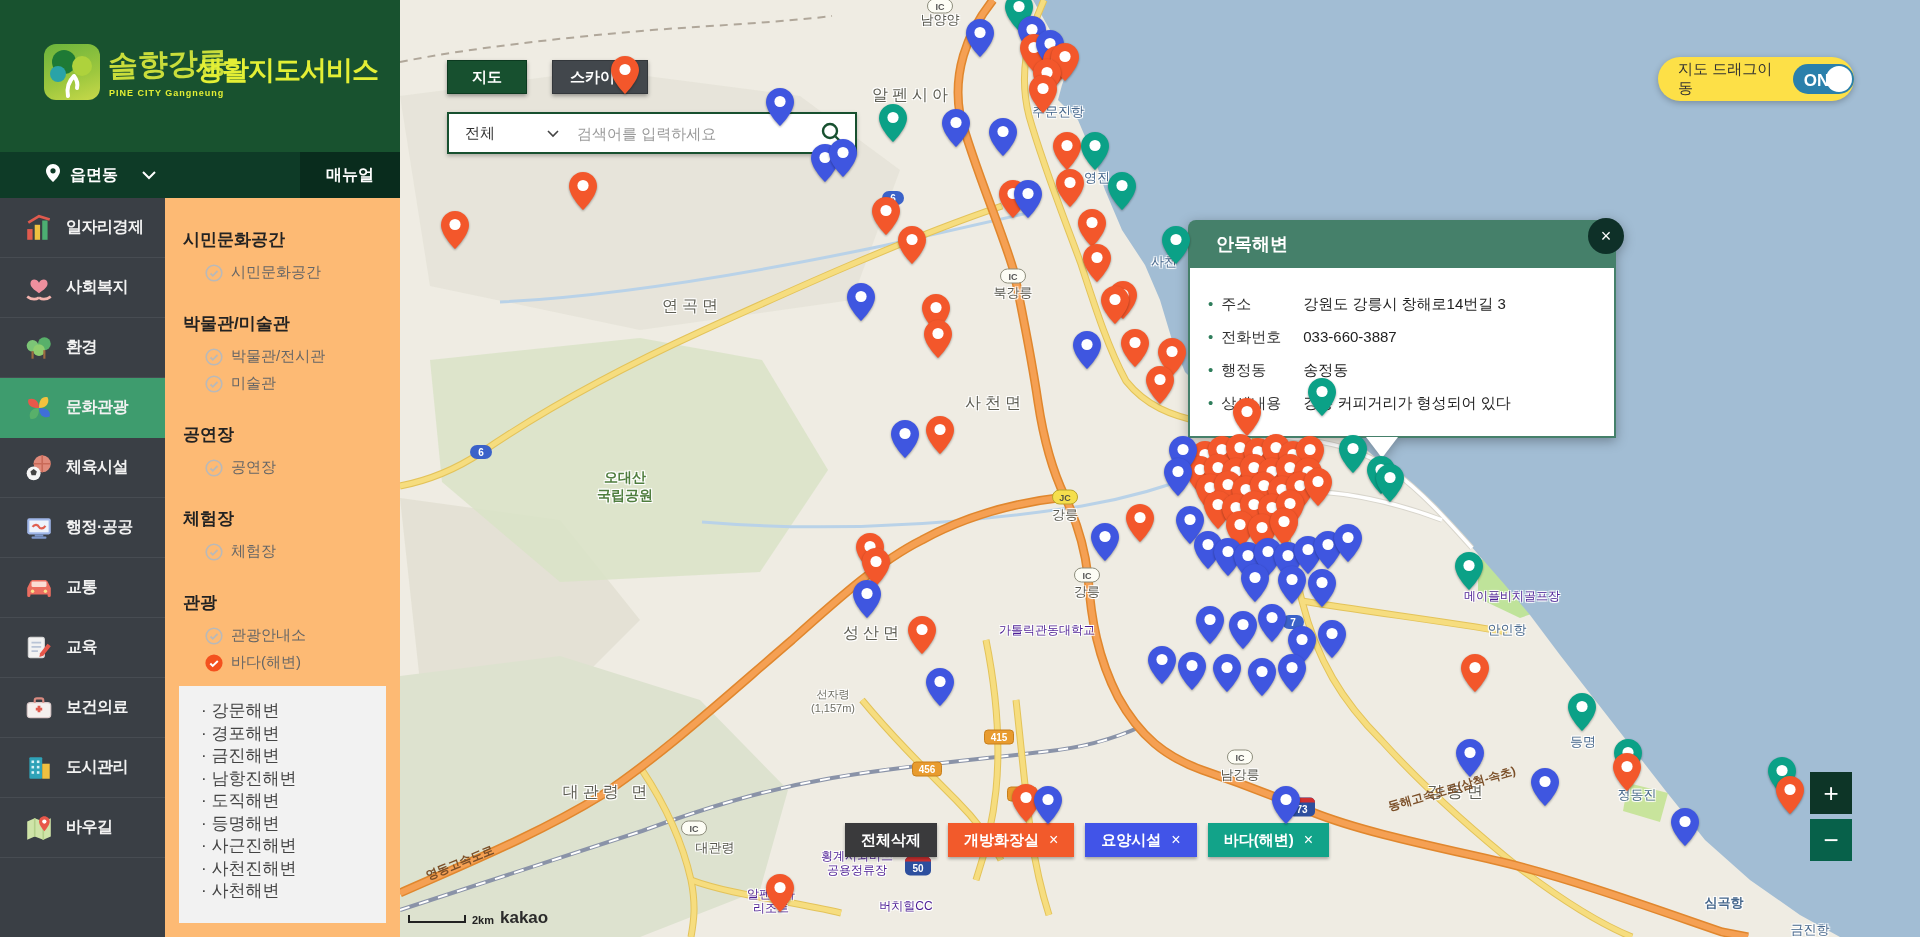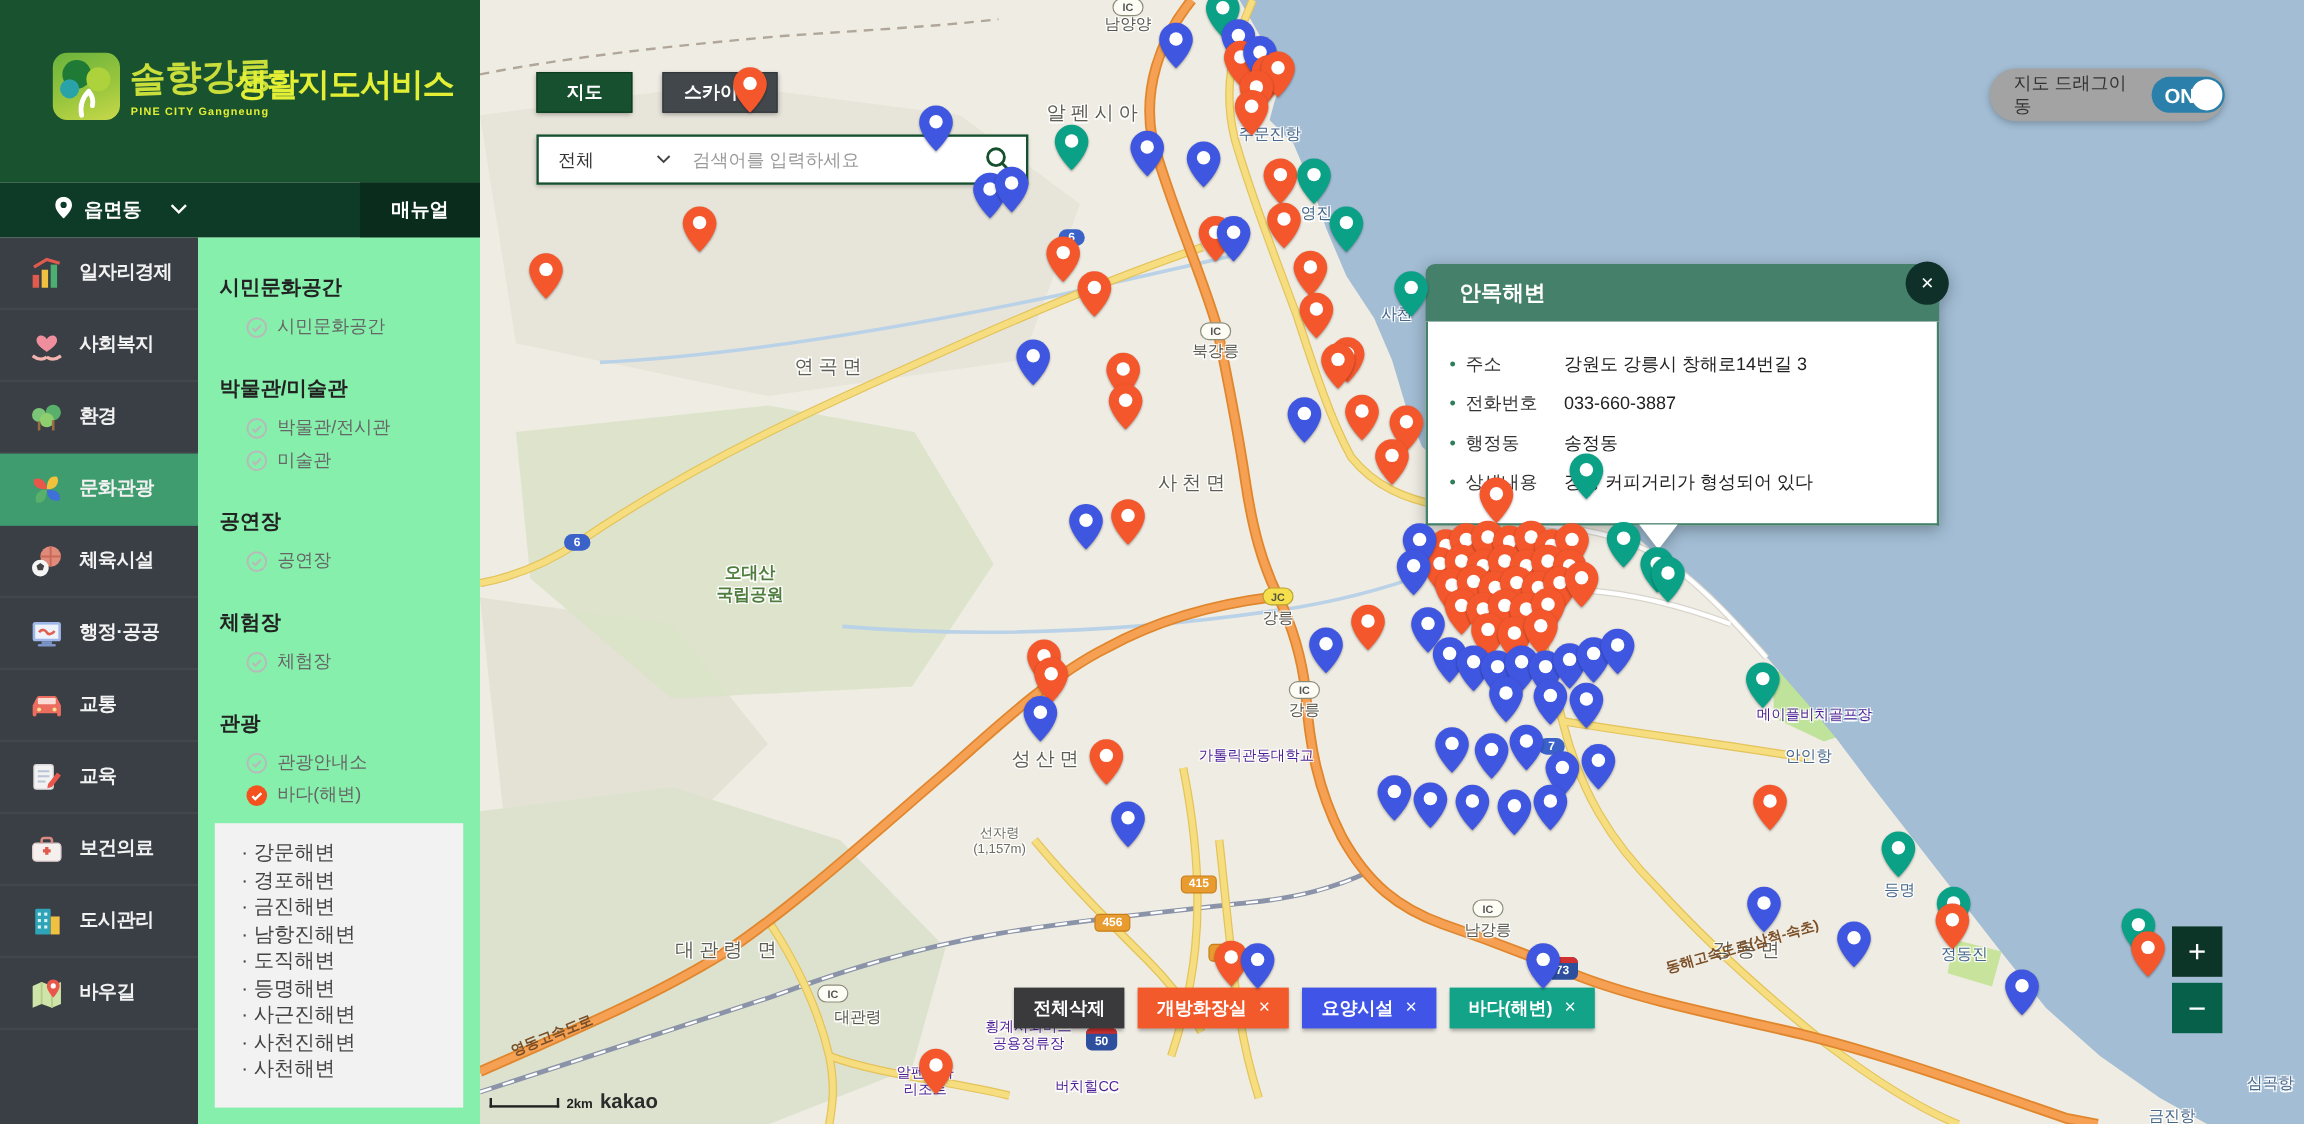--- a/index.html
+++ b/index.html
@@ -49,21 +49,21 @@
     font-size:16px; font-weight:bold; display:flex; align-items:center; justify-content:center; cursor:pointer; }
 
   
   #sidebar { position:absolute; left:0; top:198px; width:165px; height:739px; background:#3a3f45; z-index:10; }
   .side-item { height:60px; display:flex; align-items:center; border-bottom:1px solid #474c52; cursor:pointer; }
   .side-item .s-icon { width:30px; height:30px; margin-left:24px; flex:0 0 30px; }
   .side-item .s-label { color:#f2f2f2; font-size:16px; font-weight:bold; margin-left:12px; letter-spacing:-0.5px; }
   .side-item.active { background:#3e9c6e; border-bottom-color:#3e9c6e; }
 
   
-  #panel { position:absolute; left:165px; top:198px; width:235px; height:739px; background:#86efac; z-index:10; overflow:hidden; }
+  #panel { position:absolute; left:165px; top:198px; width:235px; height:739px; background:#fdba74; z-index:10; overflow:hidden; }
   .p-section { margin:30px 0 0 18px; }
   .p-title { font-size:17px; font-weight:bold; color:#222; margin-bottom:12px; }
   .p-item { display:flex; align-items:center; margin:8px 0 8px 22px; font-size:15px; color:#666; cursor:pointer; }
   .p-item .chk { width:18px; height:18px; margin-right:8px; flex:0 0 18px; }
   #beach-list { background:#f2f2f2; margin:14px 14px 0 14px; padding:14px 0 20px 22px; }
   .beach-item { font-size:17px; color:#444; line-height:22.5px; cursor:pointer; }
   .beach-item::before { content:"· "; color:#444; }
 
   
   .map-tab { position:absolute; height:34px; z-index:5; color:#fff; font-size:15px; font-weight:bold;
@@ -75,21 +75,21 @@
   #search-box { position:absolute; left:447px; top:112px; width:410px; height:42px; background:#fff;
     border:2px solid #17502f; z-index:5; display:flex; align-items:center; box-shadow:0 2px 4px rgba(0,0,0,.25); }
   #search-category { margin-left:16px; font-size:15px; color:#333; cursor:pointer; }
   #search-cat-chevron { margin-left:52px; }
   #search-input { border:none; outline:none; margin-left:18px; width:230px; font-size:15px; color:#333;
     font-family:"Liberation Sans",sans-serif; }
   #search-input::placeholder { color:#9a9a9a; }
   #search-btn { margin-left:auto; margin-right:12px; cursor:pointer; display:flex; }
 
   
-  #drag-toggle { position:absolute; left:1658px; top:57px; width:196px; height:44px; background:#a3a3a3; border-radius:22px;
+  #drag-toggle { position:absolute; left:1658px; top:57px; width:196px; height:44px; background:#fde047; border-radius:22px;
     z-index:5; display:flex; align-items:center; box-shadow:0 2px 6px rgba(0,0,0,.25); }
   #drag-label { font-size:15px; color:#333; margin-left:20px; }
   #toggle-switch { margin-left:10px; width:64px; height:30px; border-radius:15px; background:#2b80ab; position:relative; cursor:pointer; }
   #toggle-on-text { position:absolute; left:11px; top:7px; font-size:17px; font-weight:bold; color:#fff; }
   #toggle-knob { position:absolute; right:2px; top:2px; width:26px; height:26px; border-radius:50%; background:#fff; }
 
   
   #popup { position:absolute; left:1188px; top:220px; width:428px; z-index:5; filter:drop-shadow(0 3px 6px rgba(0,0,0,.3)); }
   #popup-header { height:48px; background:#45806a; border-radius:8px 8px 0 0; display:flex; align-items:center; }
   #popup-title { color:#fff; font-size:18px; font-weight:bold; margin-left:28px; }
@@ -210,21 +210,21 @@
         <div class="map-label town-lg" style="left: 873px; top: 633px;">성산면</div>
         <div class="map-label peak" style="left: 833px; top: 694px;">선자령</div>
         <div class="map-label peak" style="left: 833px; top: 708px;">(1,157m)</div>
         <div class="map-label poi" style="left: 1047px; top: 630px;">가톨릭관동대학교</div>
         <div class="map-label poi" style="left: 1512px; top: 596px;">메이플비치골프장</div>
         <div class="map-label port" style="left: 1507px; top: 630px;">안인항</div>
         <div class="map-label town-sm" style="left: 1240px; top: 775px;">남강릉</div>
         <div class="map-label town-lg" style="left: 1457px; top: 792px;">강동면</div>
         <div class="map-label port" style="left: 1583px; top: 742px;">등명</div>
         <div class="map-label port" style="left: 1637px; top: 795px;">정동진</div>
-        <div class="map-label port" style="left: 1892px; top: 903px;">심곡항</div>
+        <div class="map-label port" style="left: 1724px; top: 903px; font-weight: bold;">심곡항</div>
         <div class="map-label port" style="left: 1810px; top: 930px;">금진항</div>
         <div class="map-label town-lg" style="left: 607px; top: 792px;">대관령 면</div>
         <div class="map-label town-sm" style="left: 703px; top: 848px; padding-left: 24px;">대관령</div>
         <div class="map-label poi" style="left: 857px; top: 856px;">횡계시외버스</div>
         <div class="map-label poi" style="left: 857px; top: 870px;">공용정류장</div>
         <div class="map-label poi" style="left: 771px; top: 894px;">알펜시아</div>
         <div class="map-label poi" style="left: 771px; top: 908px;">리조트</div>
         <div class="map-label poi" style="left: 906px; top: 906px;">버치힐CC</div>
         <div class="map-label road" style="left: 460px; top: 863px; transform: translate(-50%, -50%) rotate(-22deg);">영동고속도로</div>
         <div class="map-label road" style="left: 1452px; top: 789px; transform: translate(-50%, -50%) rotate(-16deg);">동해고속도로(삼척-속초)</div>

